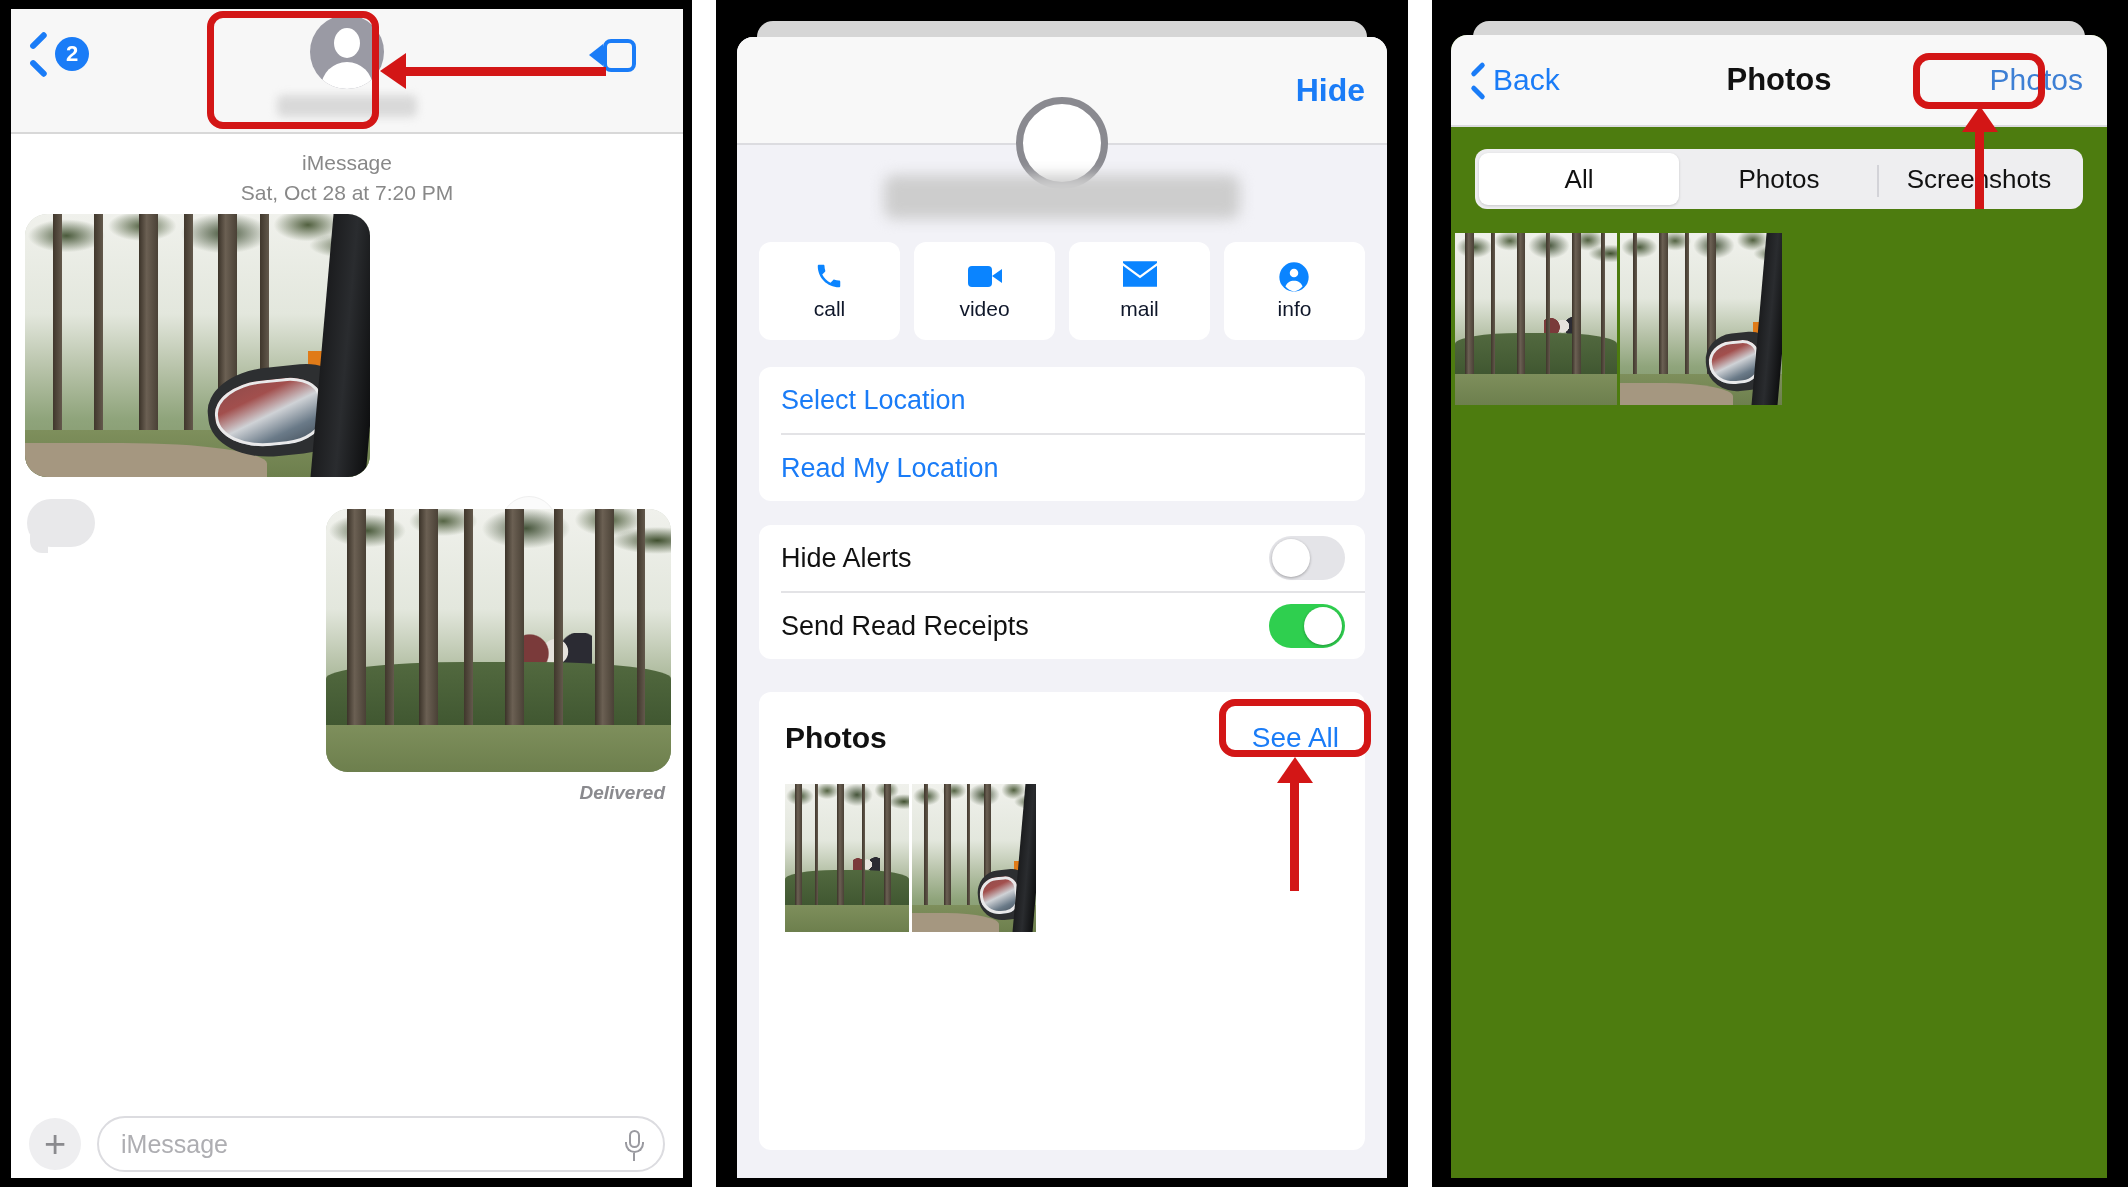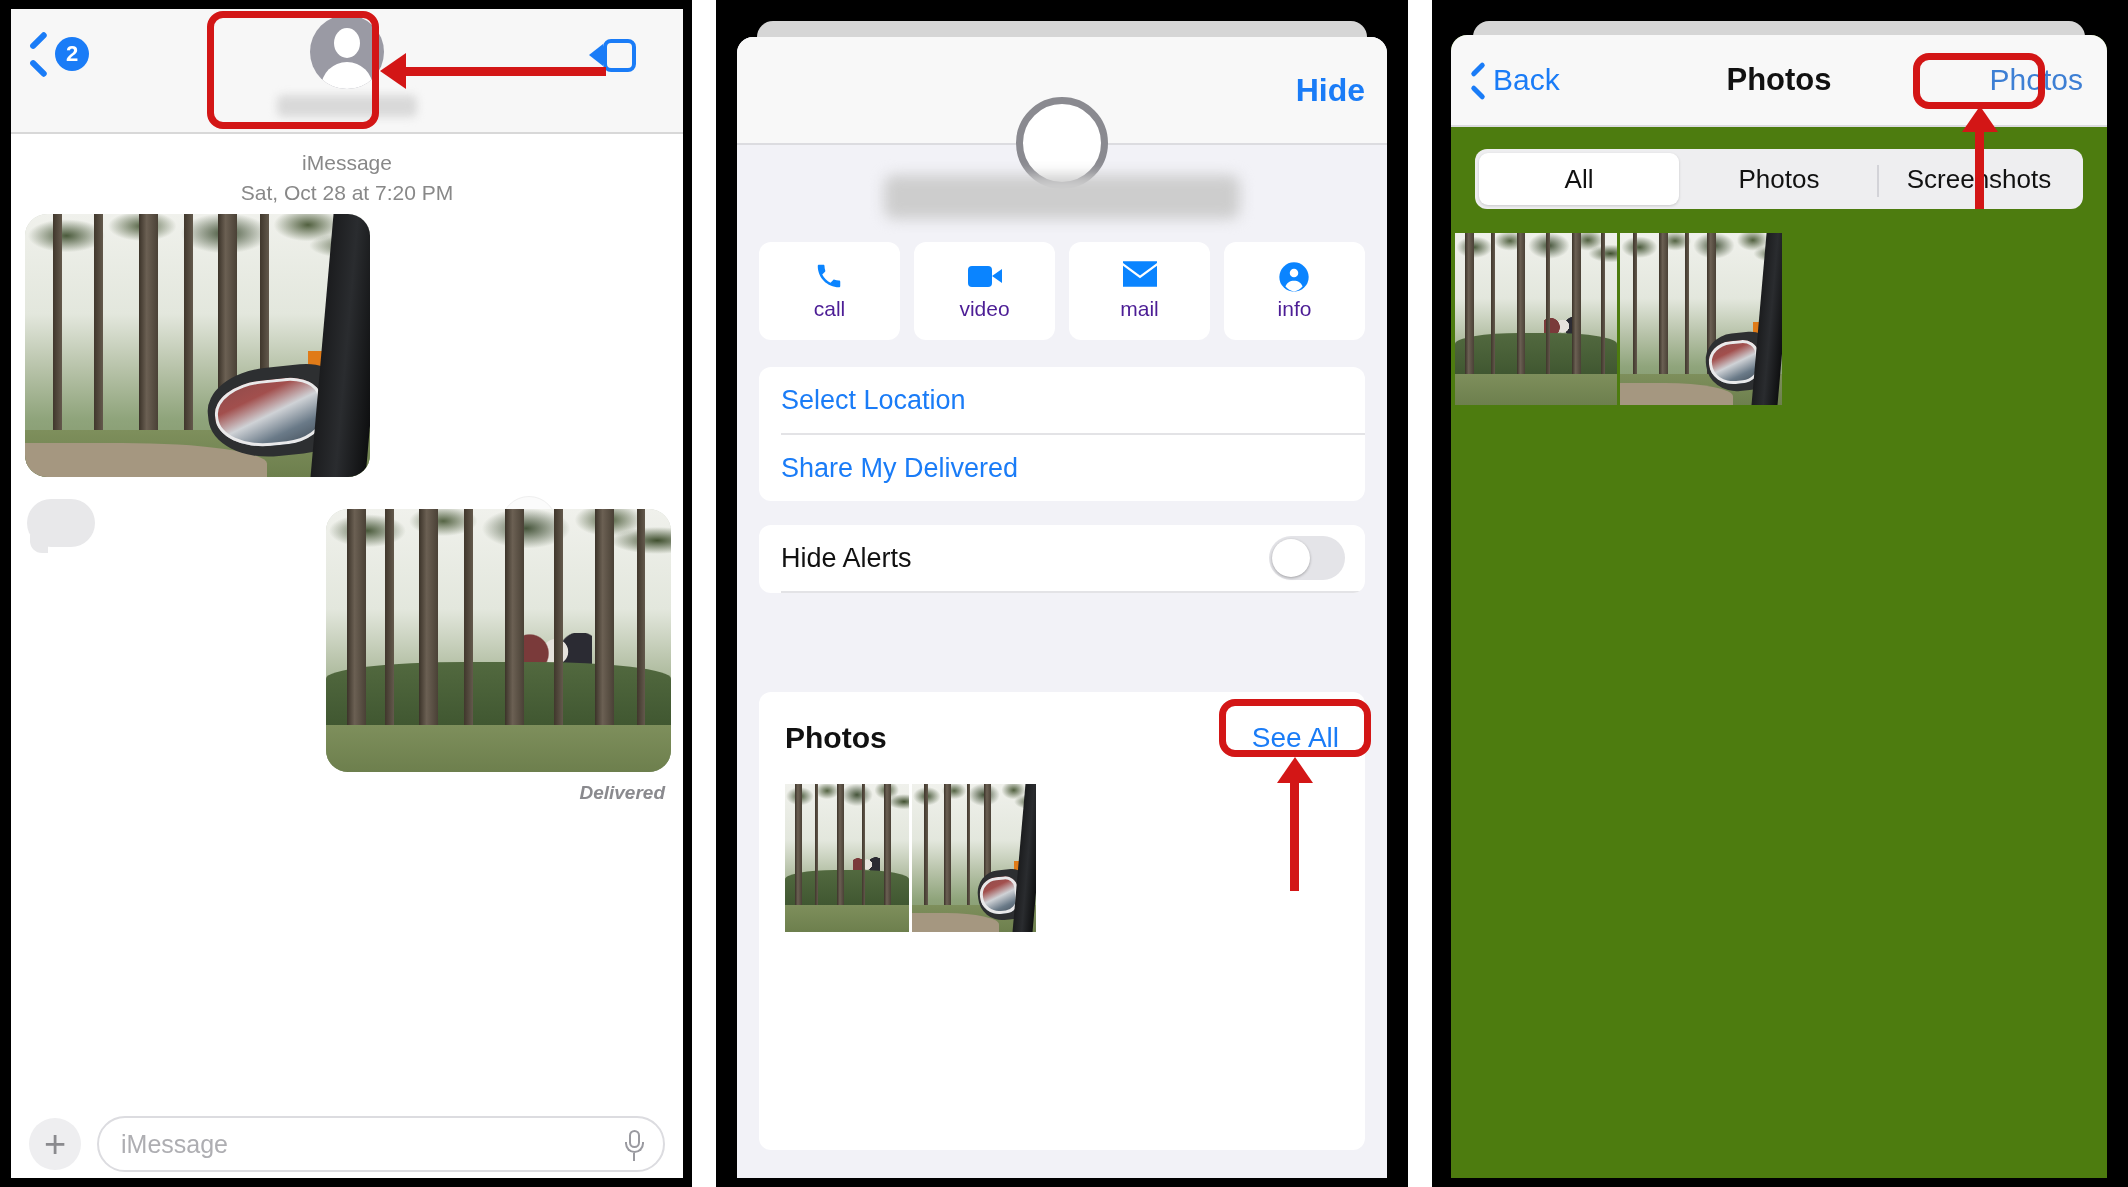--- a/index.html
+++ b/index.html
@@ -224,21 +224,21 @@
   }
 
   .action-row {
     position: absolute; left: 22px; right: 22px; top: 205px;
     display: flex; gap: 14px;
   }
   .action-tile {
     flex: 1; height: 98px; background: #fff; border-radius: 12px;
     display: flex; flex-direction: column; align-items: center; justify-content: center; gap: 6px;
   }
-  .action-tile .lbl { color: #4c1d95; font-size: 21px; }
+  .action-tile .lbl { color: #0f172a; font-size: 21px; }
   .ic { width: 34px; height: 30px; position: relative; }
 
   .ic-phone svg, .ic-mail svg, .ic-info svg { display:block; }
   .ic-video .body2 {
     position:absolute; left: 0; top: 5px; width: 24px; height: 21px;
     background: #0a84ff; border-radius: 4px;
   }
   .ic-video .lens2 {
     position:absolute; left: 24px; top: 8px;
     width: 0; height: 0;
@@ -547,31 +547,37 @@
                 <path d="M5.6 19.2c1-3 3.4-4.4 6.4-4.4s5.4 1.4 6.4 4.4A11 11 0 0 1 12 23a11 11 0 0 1-6.4-3.8z" fill="#fff"></path>
               </svg>
             </span>
             <span class="lbl">info</span>
           </div>
         </div>
 
         <div class="group-card" id="loc-card">
           <div class="loc-row">Select Location</div>
           <div class="hairline"></div>
-          <div class="loc-row">Share My Delivered</div>
+          <div class="loc-row">Read My Location</div>
         </div>
 
         <div class="group-card" id="toggle-card">
           <div class="toggle-row">
             <span>Hide Alerts</span>
             <span class="switch off">
                 <span class="knob"></span>
               </span>
           </div>
           <div class="hairline"></div>
+          <div class="toggle-row">
+            <span>Send Read Receipts</span>
+            <span class="switch on">
+                <span class="knob"></span>
+              </span>
+          </div>
         </div>
 
         <div class="group-card" id="photos-card">
           <div class="photos-card-head">
             <span class="photos-title">Photos</span>
             <span class="see-all">See All</span>
           </div>
           <div class="photo-strip">
             <div class="thumb">
               <div class="ph">

